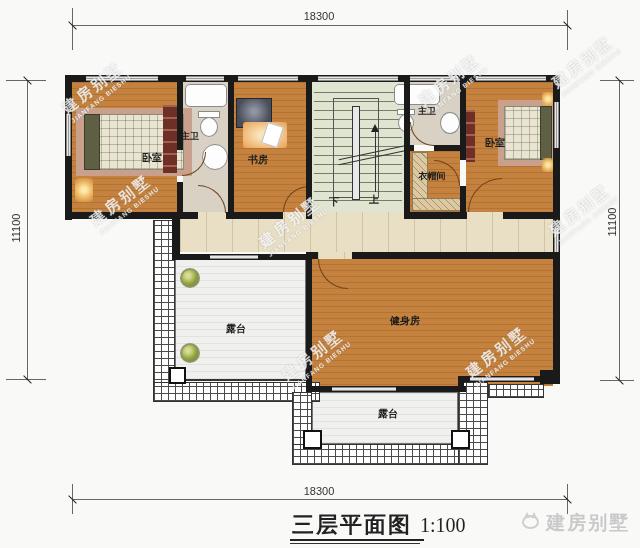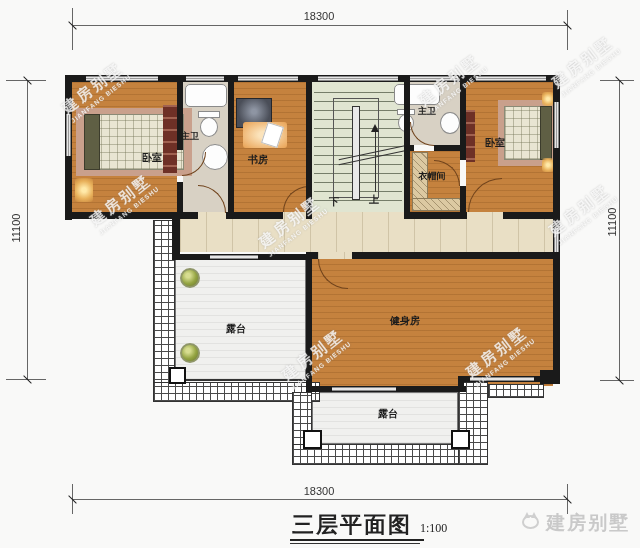--- a/index.html
+++ b/index.html
@@ -48,21 +48,21 @@
   .dim{z-index:4;background:#666;}
   .dimtext{z-index:9;font-size:11px;color:#333;white-space:nowrap;}
   .dimtext.h{transform:translate(-50%,-50%);}
   .dimtext.v{transform:translate(-50%,-50%) rotate(-90deg);}
   .slash{width:11px;height:1px;background:#222;transform:rotate(45deg);z-index:4;}
   .wm{z-index:8;transform:rotate(-38deg);text-align:center;color:rgba(255,255,255,.78);text-shadow:0 0 2px rgba(130,130,130,.45);pointer-events:none;}
   .wm .l1{font-size:15px;font-weight:bold;letter-spacing:3px;white-space:nowrap;}
   .wm .l2{font-size:6.5px;font-weight:bold;letter-spacing:1px;white-space:nowrap;}
   #title-block{z-index:9;}
   #title-cn{font-size:22px;font-weight:bold;color:#222;letter-spacing:2px;font-family:"Liberation Serif","DejaVu Serif",serif;}
-  #title-scale{font-size:12px;color:#222;margin-left:8px;font-family:"Liberation Serif","DejaVu Serif",serif;}
+  #title-scale{font-size:20px;color:#222;margin-left:8px;font-family:"Liberation Serif","DejaVu Serif",serif;}
   .brand{z-index:9;color:#c9c9c9;font-size:19px;font-weight:bold;letter-spacing:2px;white-space:nowrap;}
   .cat{width:17px;height:14px;border:2px solid #cfcfcf;border-radius:50% 50% 48% 48%;display:inline-block;position:relative;box-sizing:border-box;}
   .cat:before,.cat:after{content:"";position:absolute;top:-5px;width:0;height:0;border-left:3px solid transparent;border-right:3px solid transparent;border-bottom:6px solid #cfcfcf;}
   .cat:before{left:0;}
   .cat:after{right:0;}
 </style>
 </head>
 <body>
 
 <div id="stage">

